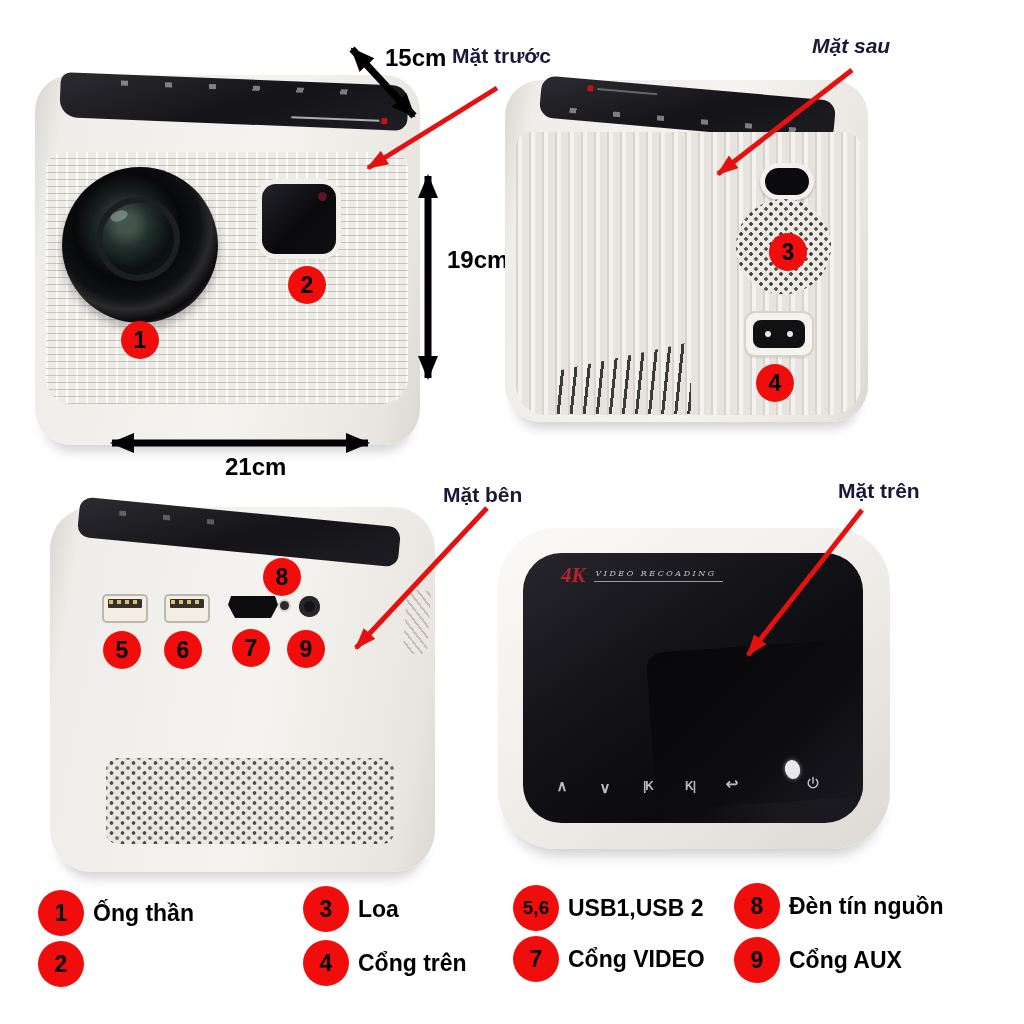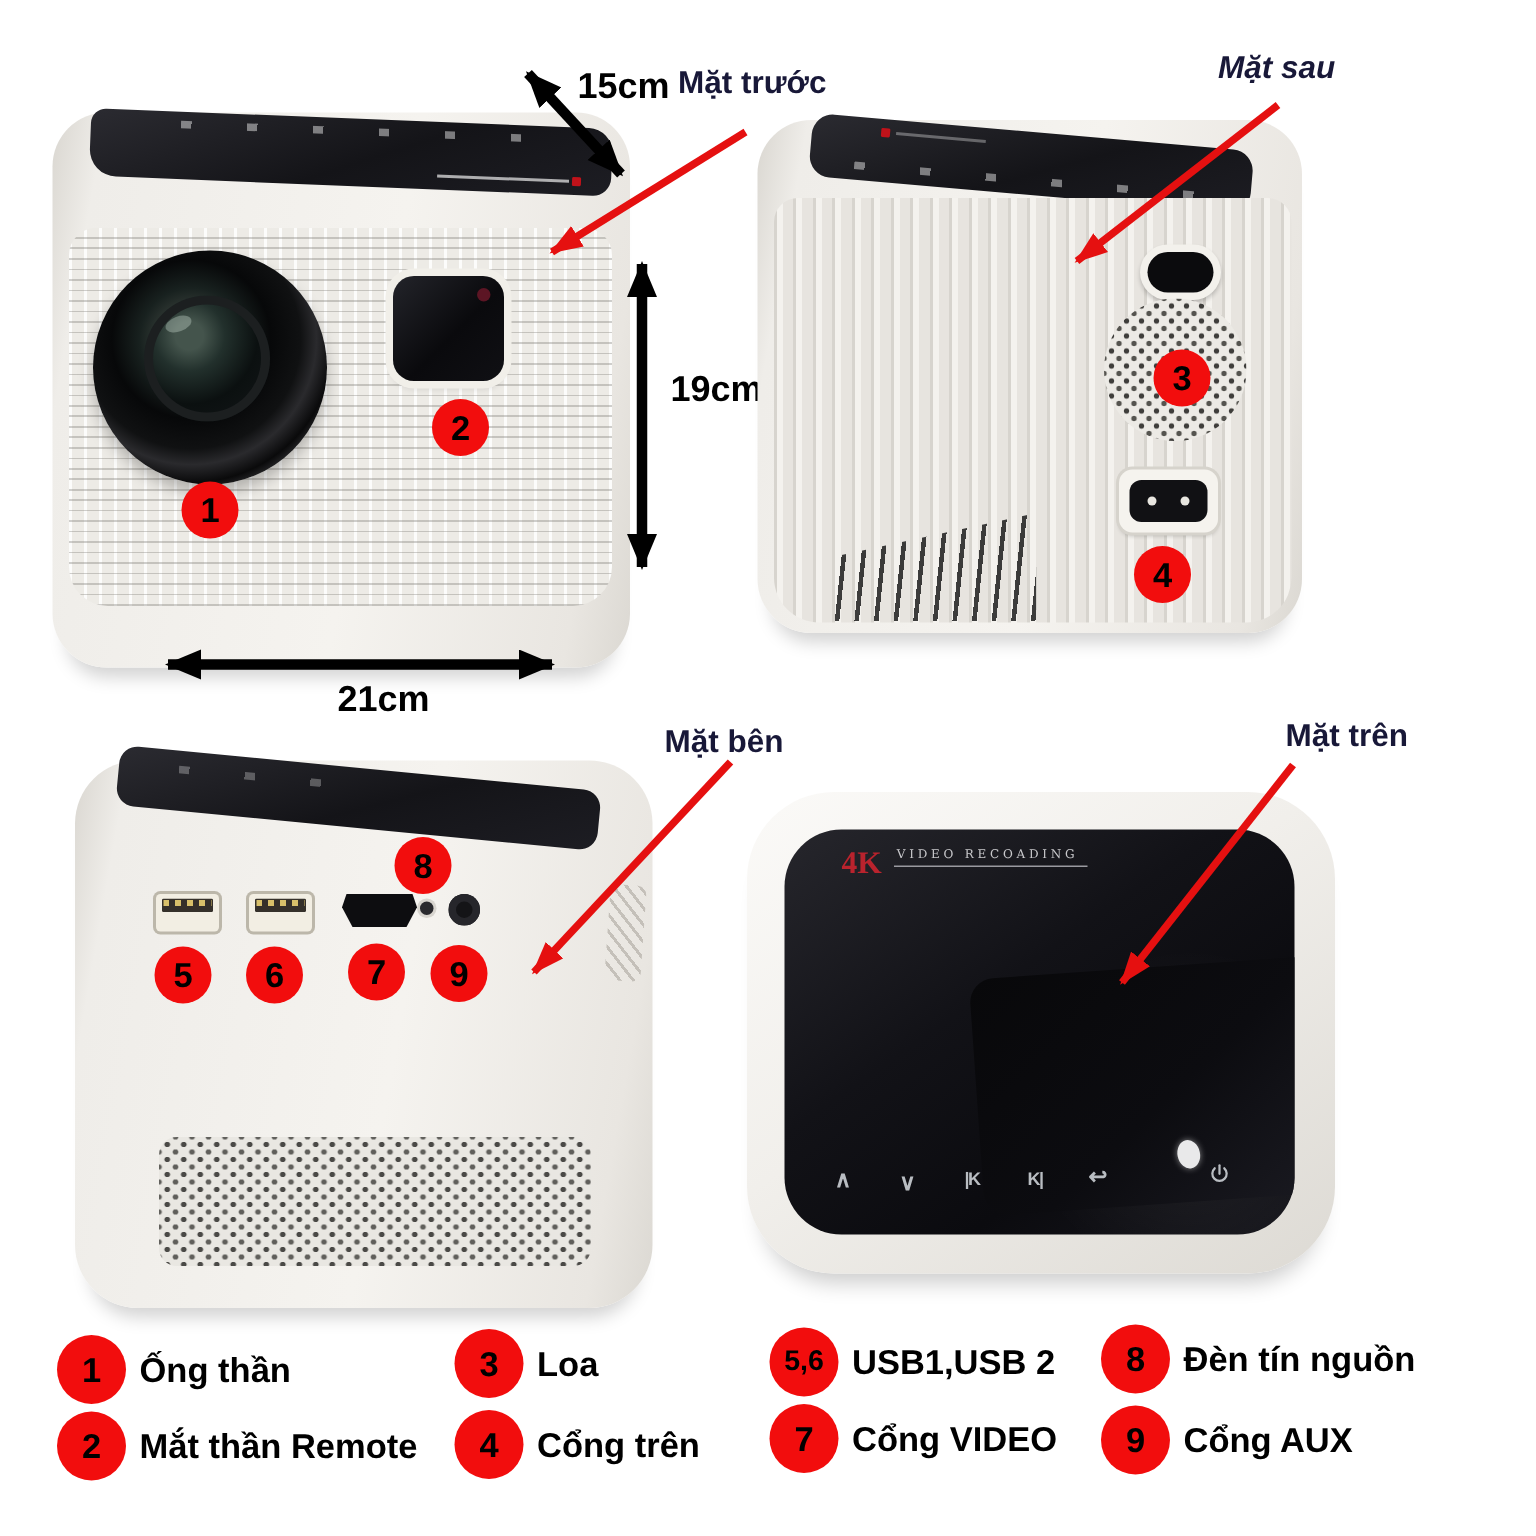--- a/index.html
+++ b/index.html
@@ -88,21 +88,21 @@
   .hatch{position:absolute;left:405px;top:590px;width:24px;height:64px;z-index:2;opacity:.6;
        background:repeating-linear-gradient(48deg,#aba69e 0 2px,transparent 2px 7px);
        border-radius:6px;transform:rotate(4deg);}
 
   
   .top-body{position:absolute;left:498px;top:528px;width:392px;height:321px;border-radius:58px;z-index:1;
        background:linear-gradient(145deg,#fbfaf8 0%,#f1efeb 45%,#dddad4 100%);
        box-shadow:0 16px 14px -10px rgba(0,0,0,.2);}
   .top-panel{position:absolute;left:25px;top:25px;width:340px;height:270px;border-radius:38px;overflow:hidden;
        background:linear-gradient(145deg,#26262c 0%,#121217 40%,#0b0b0f 70%,#17171d 100%);}
-  .top-brand{position:absolute;left:38px;top:12px;display:flex;align-items:flex-start;gap:8px;}
+  .top-brand{position:absolute;left:38px;top:12px;display:flex;align-items:center;gap:8px;font-style:italic;}
   .brand-4k{font-family:"Liberation Serif",serif;font-weight:bold;font-size:21px;color:#b9232d;line-height:1;}
   .brand-sub{font-family:"DejaVu Serif",serif;font-size:8px;letter-spacing:2.5px;color:#c8c8cb;
        border-bottom:1px solid #9a9aa0;padding:0 6px 3px 2px;}
   .reflection{position:absolute;left:128px;top:92px;width:232px;height:158px;border-radius:16px;
        background:linear-gradient(140deg,#08080a 0%,#0c0c10 55%,#1a1a21 100%);transform:rotate(-4deg);}
   .sheen{position:absolute;right:-40px;top:60px;width:220px;height:260px;border-radius:50%;
        background:radial-gradient(circle,rgba(255,255,255,.07),rgba(255,255,255,0) 65%);}
   .ticon{position:absolute;transform:translate(-50%,-50%);color:#b9bdc2;font-size:15px;font-weight:bold;white-space:nowrap;}
   .ticon.sm{font-size:12px;letter-spacing:-1px;}
   .led{position:absolute;left:262px;top:207px;width:15px;height:19px;border-radius:50%;background:#e9e9ea;
@@ -238,30 +238,29 @@
     <line x1="487" y1="508" x2="356" y2="648" stroke="#e51010" stroke-width="5" marker-end="url(#rd)"></line>
     <line x1="862" y1="510" x2="748" y2="655" stroke="#e51010" stroke-width="5" marker-end="url(#rd)"></line>
   </svg>
 
   <div class="dim-label" style="left:385px;top:44px;">15cm</div>
   <div class="face-label" style="left:452px;top:44px;">Mặt trước</div>
   <div class="face-label" style="left:812px;top:34px;font-style:italic;">Mặt sau</div>
   <div class="dim-label" style="left:447px;top:246px;">19cm</div>
   <div class="dim-label" style="left:225px;top:453px;">21cm</div>
   <div class="face-label" style="left:443px;top:483px;">Mặt bên</div>
-  <div class="face-label" style="left:838px;top:479px;margin-left:19px;">Mặt trên</div>
+  <div class="face-label" style="left:838px;top:479px;">Mặt trên</div>
 
   <div>
     <div class="lg" style="left:38px;top:890px;">
         <span class="lgc">1</span>
         <span class="lgt">Ống thần</span>
       </div>
     <div class="lg" style="left:38px;top:941px;">
         <span class="lgc">2</span>
-        <span class="lgt">Mắt thần Remote</span>
       </div>
     <div class="lg" style="left:303px;top:886px;">
         <span class="lgc">3</span>
         <span class="lgt">Loa</span>
       </div>
     <div class="lg" style="left:303px;top:940px;">
         <span class="lgc">4</span>
         <span class="lgt">Cổng trên</span>
       </div>
     <div class="lg" style="left:513px;top:885px;text-align:center;">

